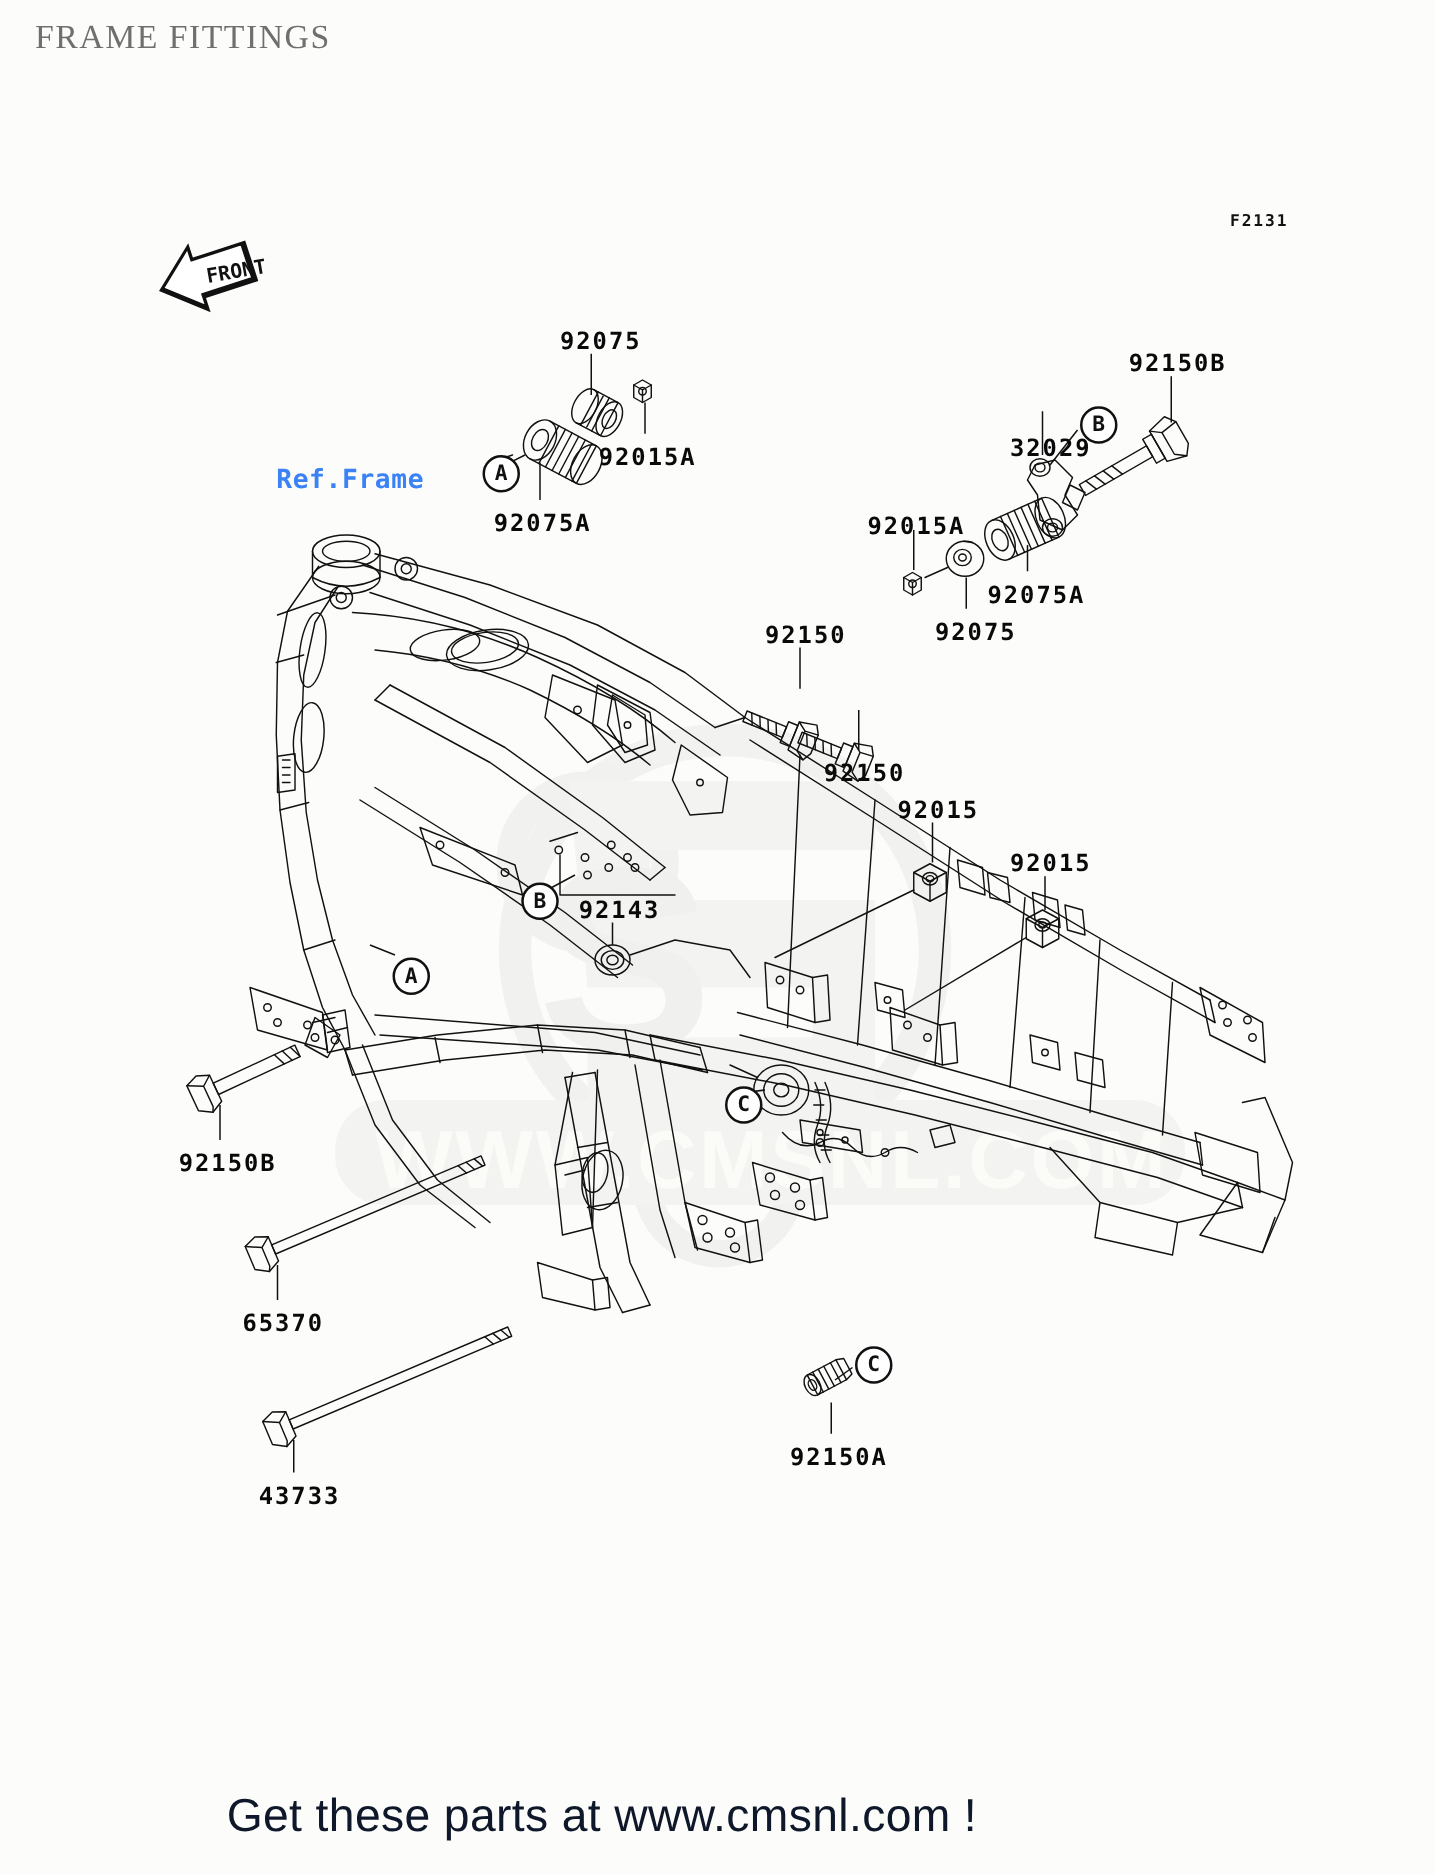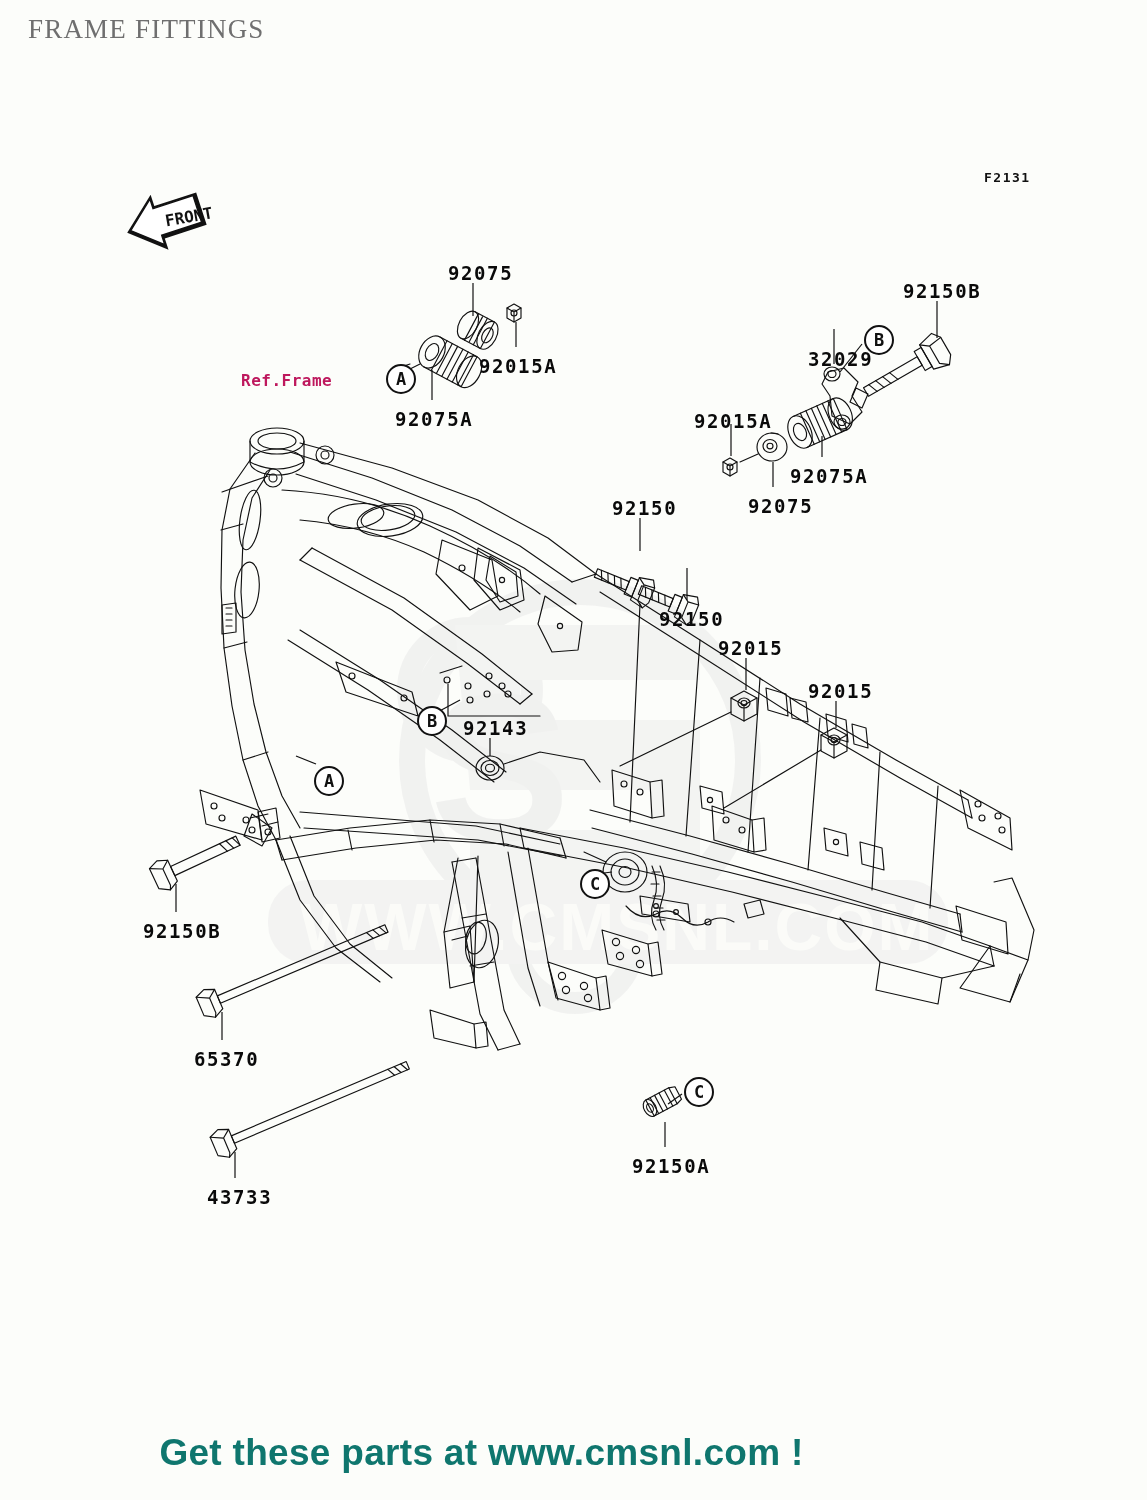--- a/index.html
+++ b/index.html
@@ -13,26 +13,26 @@
     font-size:27px;letter-spacing:1.2px;color:#6f6f6f;
     font-family:Liberation Serif, serif;font-weight:400;
   }
   #sheet-code{
     position:absolute;left:948px;top:170px;
     font-size:13px;color:#111;letter-spacing:1.5px;
     font-family:"DejaVu Sans Mono",monospace;font-weight:700;margin-left:36px;
   }
   #ref-frame-label{
     position:absolute;left:221px;top:371px;
-    font-size:16px;color:#be185d;letter-spacing:.5px;
-    font-family:"DejaVu Sans Mono",monospace;font-weight:700;margin-left:20px;
+    font-size:21px;color:#3b82f6;letter-spacing:.5px;
+    font-family:"DejaVu Sans Mono",monospace;font-weight:700;
   }
   #footer-cta{
     position:absolute;left:0;top:1432px;width:963px;text-align:center;
-    color:#0f766e;font-size:37px;font-weight:700;letter-spacing:.3px;
+    color:#0f172a;font-size:37px;font-weight:400;letter-spacing:.3px;
     font-family:"Liberation Sans",sans-serif;
   }
   .plabel{
     position:absolute;font-family:"DejaVu Sans Mono",monospace;
     font-weight:700;font-size:19px;color:#0a0a0a;letter-spacing:1.6px;
     white-space:nowrap;
   }
   .marker{
     position:absolute;width:30px;height:30px;border:2px solid #111;
     border-radius:50%;background:#fff;

